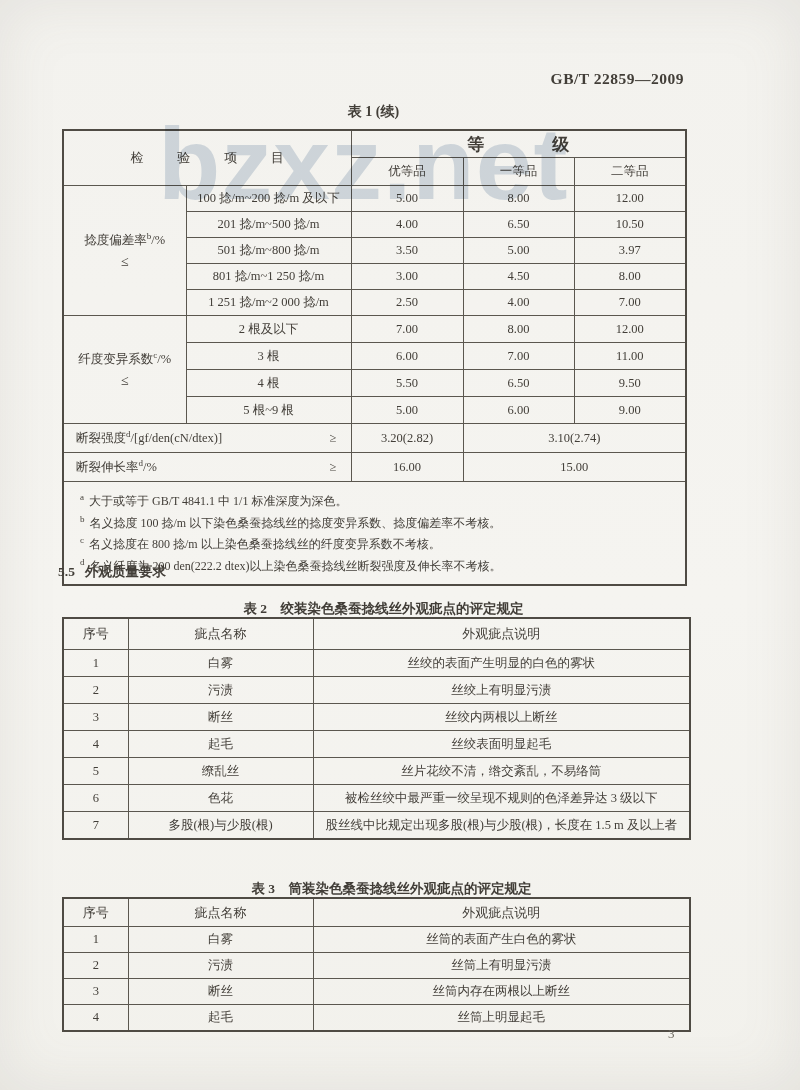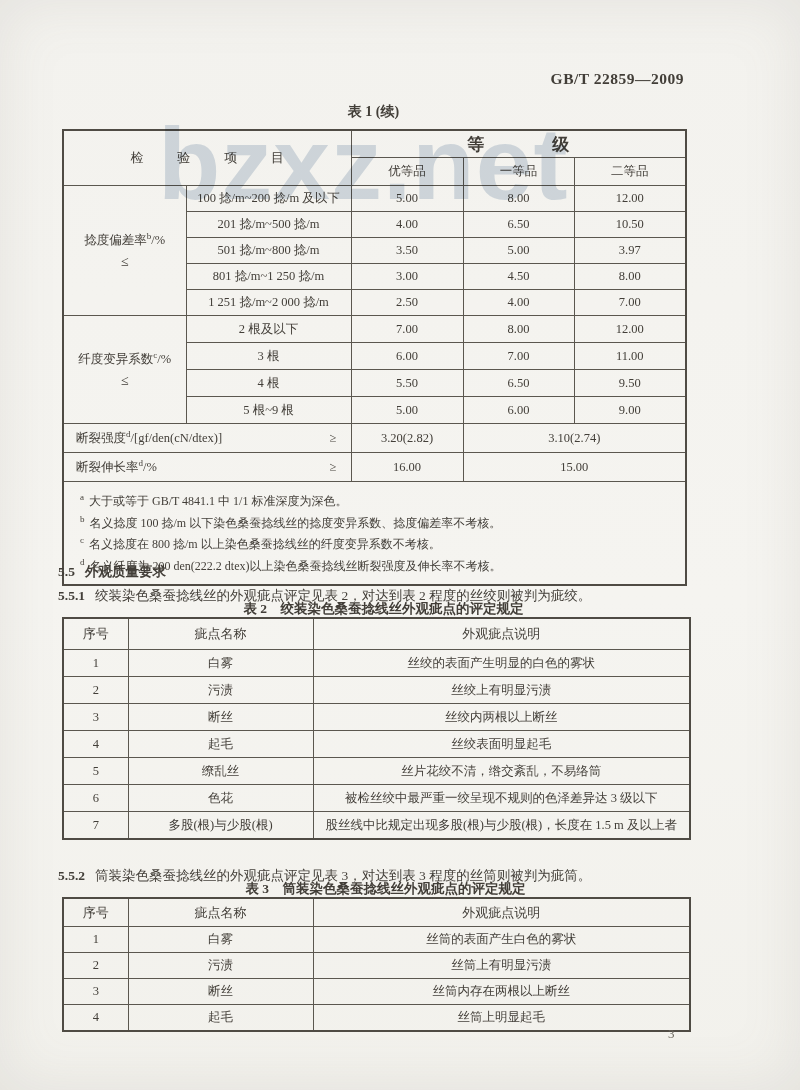--- a/index.html
+++ b/index.html
@@ -17,21 +17,21 @@
     color:rgba(122,148,178,0.30);mix-blend-mode:multiply;
     pointer-events:none;white-space:nowrap;
   }
   .header-code{
     position:absolute;top:70px;right:116px;
     font-size:15.5px;font-weight:bold;letter-spacing:0.5px;
   }
   .t-title{position:absolute;text-align:center;font-weight:bold;font-size:14px;}
   .t1-title{top:103px;left:62px;width:623px;}
   .t2-title{top:600px;left:70px;width:627px;font-size:13.5px;}
-  .t3-title{top:880px;left:72px;width:627px;font-size:13.5px;}
+  .t3-title{top:880px;left:78px;width:627px;font-size:13.5px;}
 
   table.tbl{
     position:absolute;border-collapse:collapse;table-layout:fixed;
     border:2px solid #4f4b44;
   }
   table.tbl td{
     border:1px solid #5b574f;
     font-size:12.5px;text-align:center;vertical-align:middle;
     padding:0;overflow:hidden;
   }
@@ -195,23 +195,20 @@
           <div class="fn"><sup>d</sup><span>名义纤度为 200 den(222.2 dtex)以上染色桑蚕捻线丝断裂强度及伸长率不考核。</span></div>
         </div>
       </td>
     </tr>
     </tbody>
   </table>
 
   <div class="clause clause-55">
     <span class="cnum">5.5</span><span>外观质量要求</span>
   </div>
-  <div class="clause clause-551">
-    <span class="cnum">5.5.1</span><span>绞装染色桑蚕捻线丝的外观疵点评定见表 2，对达到表 2 程度的丝绞则被判为疵绞。</span>
-  </div>
 
   <div class="t-title t2-title">表 2　绞装染色桑蚕捻线丝外观疵点的评定规定</div>
 
   <table class="tbl table2">
     <colgroup>
         <col style="width:65px">
         <col style="width:185px">
         <col style="width:377px">
       </colgroup>
     <tbody>
@@ -251,23 +248,20 @@
       <td class="desc">被检丝绞中最严重一绞呈现不规则的色泽差异达 3 级以下</td>
     </tr>
     <tr class="dr">
       <td>7</td>
       <td>多股(根)与少股(根)</td>
       <td class="desc">股丝线中比规定出现多股(根)与少股(根)，长度在 1.5 m 及以上者</td>
     </tr>
     </tbody>
   </table>
 
-  <div class="clause clause-552">
-    <span class="cnum">5.5.2</span><span>筒装染色桑蚕捻线丝的外观疵点评定见表 3，对达到表 3 程度的丝筒则被判为疵筒。</span>
-  </div>
 
   <div class="t-title t3-title">表 3　筒装染色桑蚕捻线丝外观疵点的评定规定</div>
 
   <table class="tbl table3">
     <colgroup>
         <col style="width:65px">
         <col style="width:185px">
         <col style="width:377px">
       </colgroup>
     <tbody>

